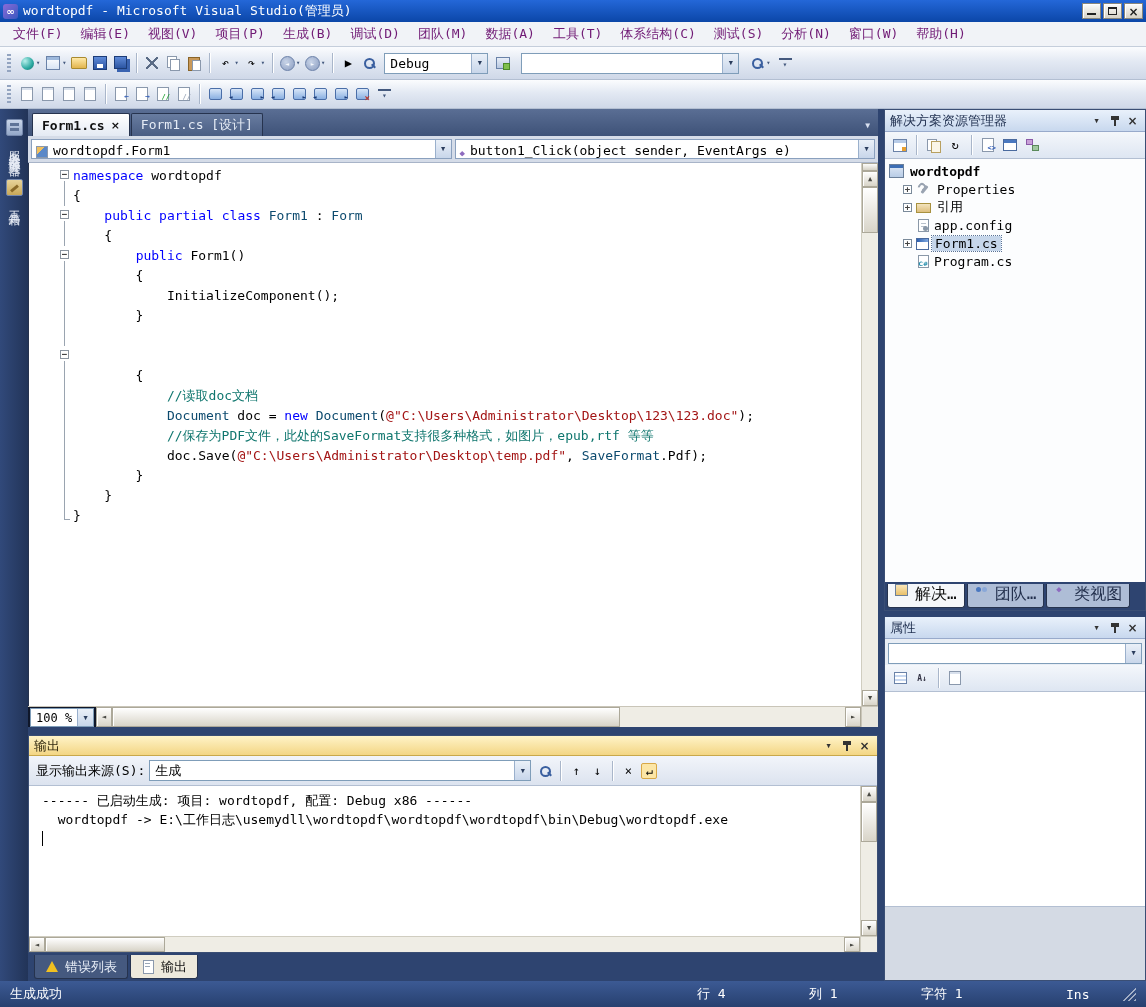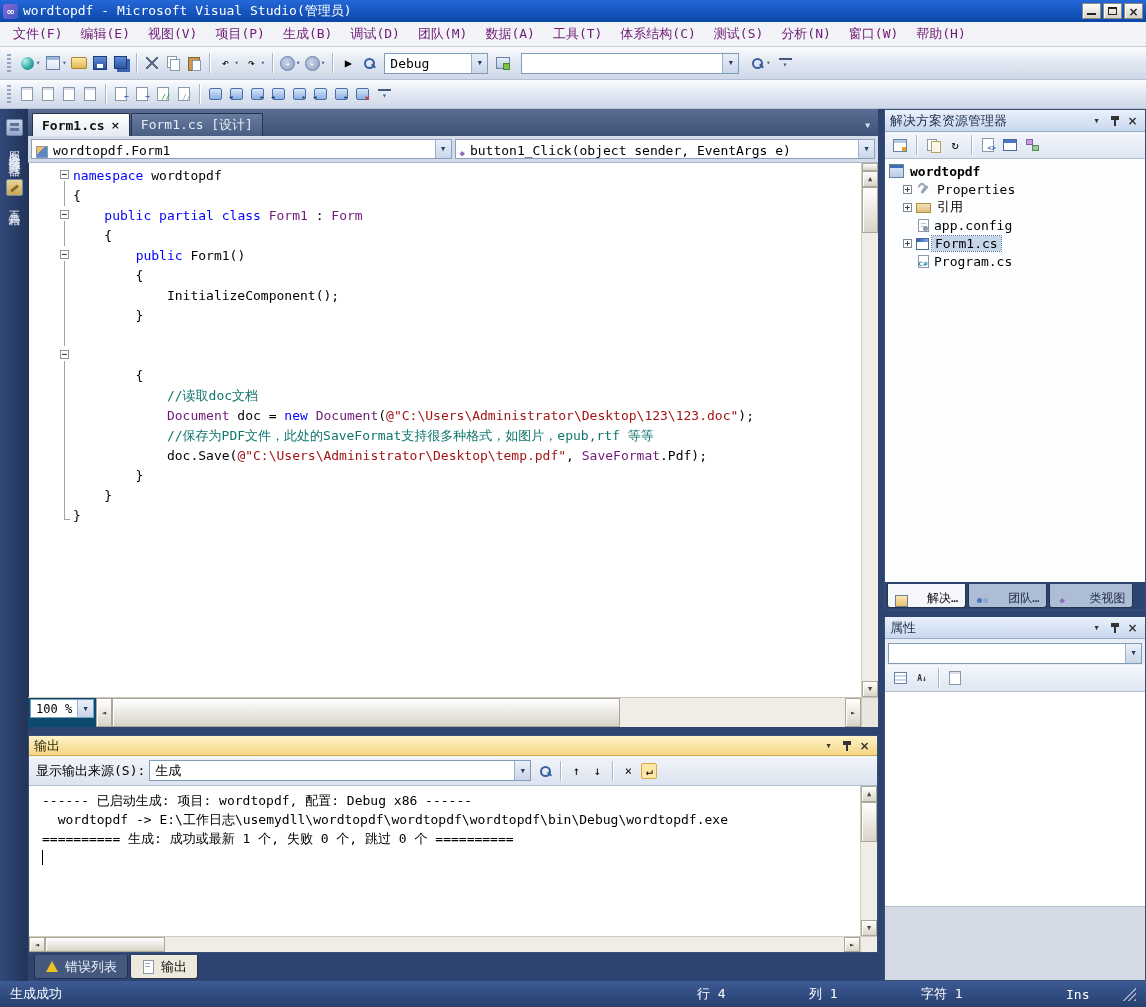--- a/index.html
+++ b/index.html
@@ -115,36 +115,36 @@
   .codelines{flex:1;overflow:hidden;padding:3px 0 0 28px}
   .cl{display:flex;height:20px}
   .fold{width:16px;flex:none;position:relative}
   .fold.l::before{content:"";position:absolute;left:7px;top:0;bottom:0;border-left:1px solid #9AA4B0}
   .fold.m::after{content:"";position:absolute;left:7px;top:15px;bottom:0;border-left:1px solid #9AA4B0}
   .fold.e::before{content:"";position:absolute;left:7px;top:0;height:13px;border-left:1px solid #9AA4B0}
   .fold.e::after{content:"";position:absolute;left:7px;top:13px;width:6px;border-top:1px solid #9AA4B0}
   .fbox{position:absolute;left:3px;top:4px;width:9px;height:9px;border:1px solid #8A94A0;background:#fff;color:#333;font:700 9px/7px "DejaVu Sans Mono",monospace;text-align:center}
   .fbox::before{content:"−"}
   .txt{white-space:pre;font:13px/20px "DejaVu Sans Mono","DejaVu Sans",monospace}
-  .kw{color:#0000FF}.ty{color:#701a75}.cm{color:#0f766e}.st{color:#A31515}.pl{color:#000}
+  .kw{color:#0000FF}.ty{color:#0c4a6e}.cm{color:#0f766e}.st{color:#A31515}.pl{color:#000}
 
   
   .vsb{width:17px;flex:none;background:#EFEDE5;border-left:1px solid #D0CDC0;display:flex;flex-direction:column}
   .split-handle{height:8px;background:linear-gradient(#FDFDFB,#D6D2C6);border:1px solid #ACA899;flex:none}
   .sb-btn{height:16px;width:100%;background:linear-gradient(#FFFFFF,#D8D4C8);border:1px solid #ACA899;box-shadow:inset 1px 1px 0 #fff;color:#4A4A44;font-size:7px;display:flex;align-items:center;justify-content:center;flex:none}
   .sb-btn.up::before{content:"▲"}.sb-btn.down::before{content:"▼"}.sb-btn.left::before{content:"◄"}.sb-btn.right::before{content:"►"}
   .sb-thumb{background:linear-gradient(#FFFFFF,#D8D4C8);border:1px solid #ACA899;box-shadow:inset 1px 1px 0 #fff;flex:none}
   .sb-thumb.v{height:46px}
   .sb-track{flex:1}
   .hsb{flex:1;display:flex;background:#EFEDE5}
   .hsb .sb-btn{width:16px;height:100%}
   .sb-thumb.h{width:508px;height:100%}
   .sb-thumb.ho{width:120px;height:100%}
 
-  .zoomrow{height:30px;flex:none;display:flex;background:#0c4a6e;border-top:1px solid #C9C5B8}
+  .zoomrow{height:21px;flex:none;display:flex;background:#0f172a;border-top:1px solid #C9C5B8}
   .zoom-combo{width:64px;height:19px;margin:1px 2px;font-size:12px}
   .corner{width:17px;flex:none;background:#E8E6DE;border-left:1px solid #C9C5B8}
   .hsplit{height:8px;flex:none}
 
   
   .outpanel{height:218px;flex:none;display:flex;flex-direction:column;background:#fff;border:1px solid #3A4E74}
   .outheader{height:20px;flex:none;display:flex;align-items:center;padding:0 5px;background:linear-gradient(#FFF3C8,#F3D684);border-bottom:1px solid #C8A84B;color:#332A10}
   .hd-btns{margin-left:auto;display:flex;gap:3px}
   .hd-btn{width:15px;height:14px;display:inline-flex;align-items:center;justify-content:center;color:#333;position:relative}
   .hd-down::before{content:"▼";font-size:7px}
@@ -191,21 +191,21 @@
   .ti-wrench::after{content:"";position:absolute;left:2px;top:1px;width:4px;height:4px;border:2px solid #9AA4B2;border-radius:50%;border-bottom-color:transparent;transform:rotate(40deg)}
   .ti-refs{background:linear-gradient(#F2E3BD,#DDBF7E);border:1px solid #A8913F;height:10px;margin-top:2px}
   .ti-config{width:11px;height:13px;border:1px solid #8A98A8;background:#fff;margin:0 2px}
   .ti-config::before{content:"";position:absolute;left:2px;top:3px;right:2px;height:6px;background:repeating-linear-gradient(#B9C2CC 0 1px,transparent 1px 3px)}
   .ti-config::after{content:"";position:absolute;right:0;bottom:0;width:5px;height:5px;border-radius:50%;background:#8A98A8}
   .ti-form{width:13px;height:12px;border:1px solid #4A6A9E;background:#fff;margin-top:1px}
   .ti-form::before{content:"";position:absolute;left:0;right:0;top:0;height:3px;background:linear-gradient(90deg,#2C5EAE,#7FA8E0)}
   .ti-cs{width:11px;height:13px;border:1px solid #8A98A8;background:#fff;margin:0 2px}
   .ti-cs::after{content:"C#";position:absolute;right:0;bottom:0;font:700 6px/6px "DejaVu Sans",sans-serif;color:#2B91AF}
   .soltabs{height:28px;flex:none;display:flex;gap:2px;padding:2px 2px 0;background:#2E4470}
-  .stab{padding:0 7px;height:24px;display:flex;align-items:flex-end;gap:19px;border-radius:0 0 3px 3px;border:1px solid #26334E;border-top:none;font-size:12px;white-space:nowrap}
+  .stab{padding:0 7px;height:24px;display:flex;align-items:flex-start;gap:7px;border-radius:0 0 3px 3px;border:1px solid #26334E;border-top:none;font-size:16px;white-space:nowrap}
   .stab.active{background:#F5F7FA;color:#111}
   .stab:not(.active){background:#AEBDD6;color:#23304D}
   .si{width:13px;height:12px;position:relative;flex:none}
   .si-soltab{border:1px solid #6A7F9A;background:linear-gradient(#FBE6B8,#E8C06A)}
   .si-teamtab::before{content:"";position:absolute;left:1px;top:3px;width:5px;height:5px;border-radius:50%;background:#4A78C0}
   .si-teamtab::after{content:"";position:absolute;right:1px;top:3px;width:5px;height:5px;border-radius:50%;background:#8AA8D8}
   .si-classtab::before{content:"◆";position:absolute;left:2px;top:0;font-size:9px;color:#8E6BBF}
 
   .propssection{flex:1;min-height:0;display:flex;flex-direction:column;border:1px solid #3A4E74;border-top:none;background:#fff;margin-top:6px}
   .propcombo-row{height:26px;flex:none;padding:2px 3px;background:#E9EEF5}
@@ -573,21 +573,20 @@
               </span>
               <span class="tbi">
                 <span class="icon16 ic-g dark on">↵</span>
               </span>
             </span>
         </div>
         <div class="outbody">
           <div id="out-lines" class="outlines">
               <div class="out-line">------ 已启动生成: 项目: wordtopdf, 配置: Debug x86 ------</div>
               <div class="out-line">  wordtopdf -&gt; E:\工作日志\usemydll\wordtopdf\wordtopdf\wordtopdf\bin\Debug\wordtopdf.exe</div>
-              <div class="out-line">========== 生成: 成功或最新 1 个, 失败 0 个, 跳过 0 个 ==========</div>
               <div class="out-caret-line">
                 <span class="caret"></span>
               </div>
             </div>
           <div class="vsb">
             <div class="sb-btn up"></div>
             <div class="sb-thumb v" style="height:40px"></div>
             <div class="sb-track"></div>
             <div class="sb-btn down"></div>
           </div>

